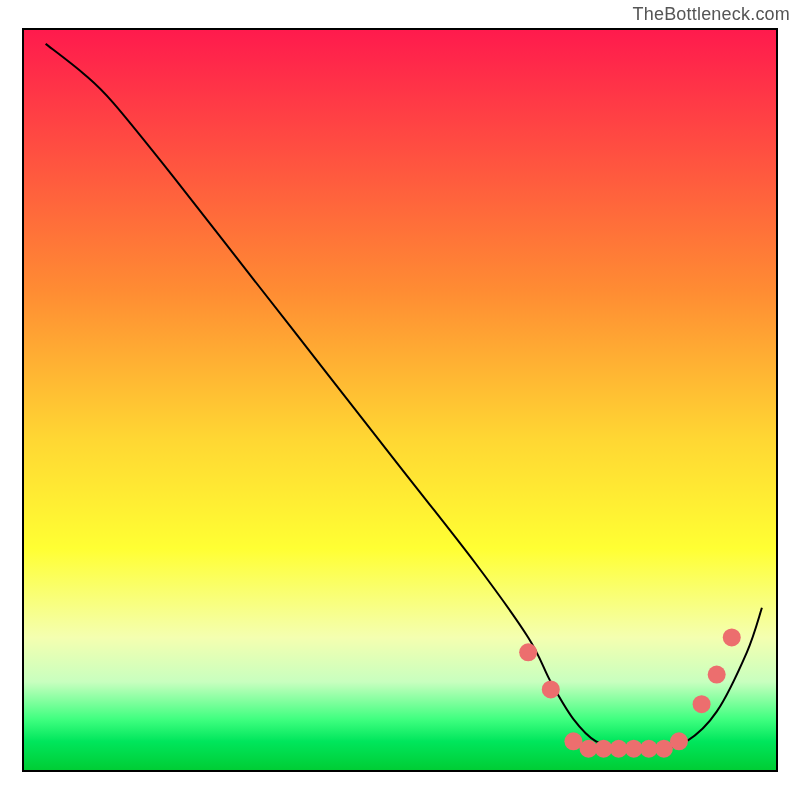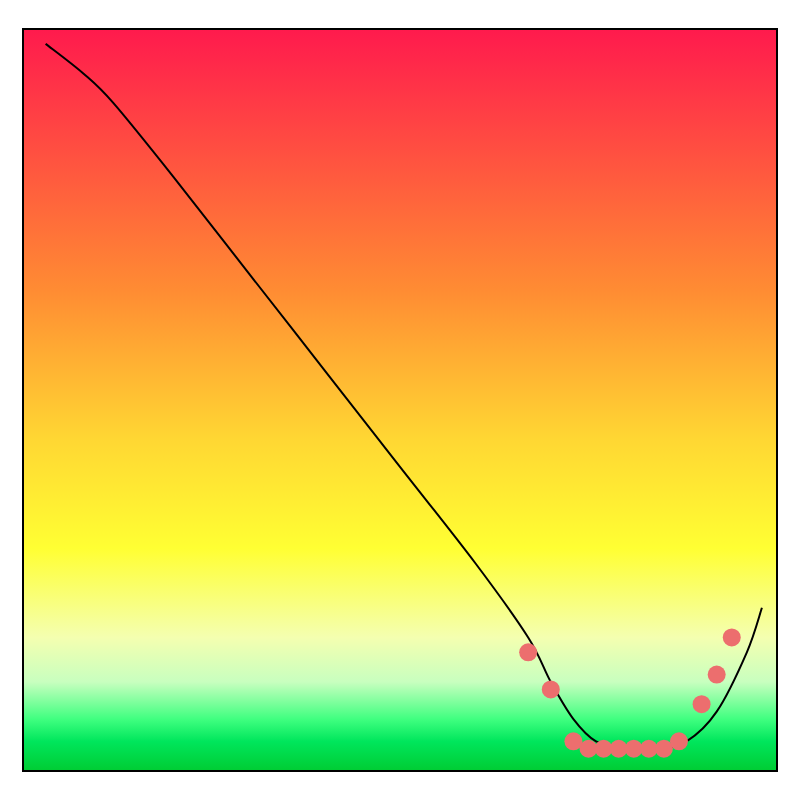--- a/index.html
+++ b/index.html
@@ -32,20 +32,21 @@
     left: 0;
     width: 800px;
     height: 800px;
   }
 </style>
 </head>
 <body>
 
 <div class="chart-container">
 
+  <div class="watermark">TheBottleneck.com</div>
 
   <svg class="plot" viewBox="0 0 800 800">
     <defs>
       <linearGradient id="bg-grad" x1="0" y1="0" x2="0" y2="1">
           <stop offset="0%" stop-color="#ff1a4d"></stop>
           <stop offset="35%" stop-color="#ff8b33"></stop>
           <stop offset="55.00000000000001%" stop-color="#ffd633"></stop>
           <stop offset="70%" stop-color="#ffff33"></stop>
           <stop offset="82%" stop-color="#f4ffb0"></stop>
           <stop offset="88%" stop-color="#c8ffbf"></stop>

